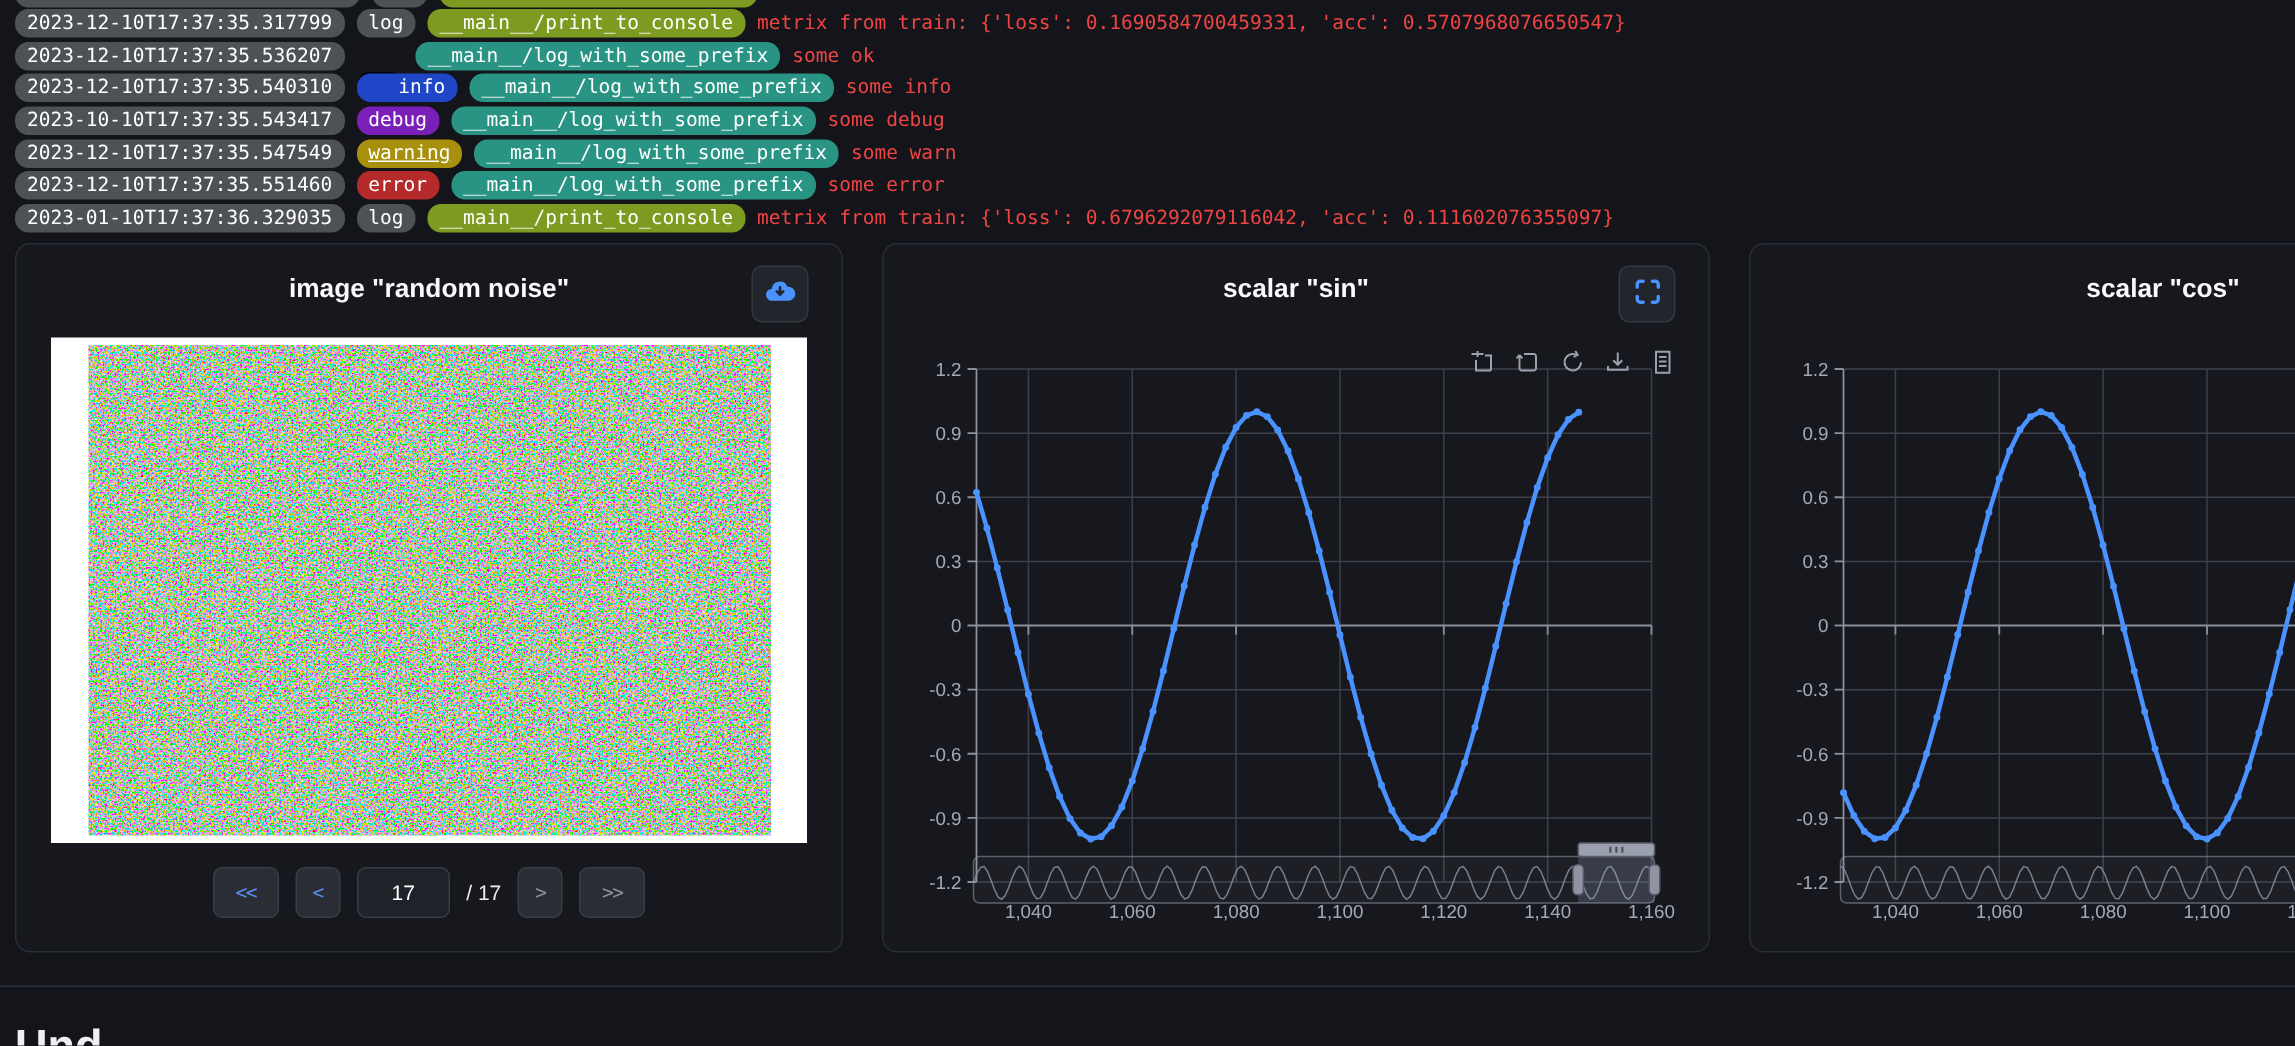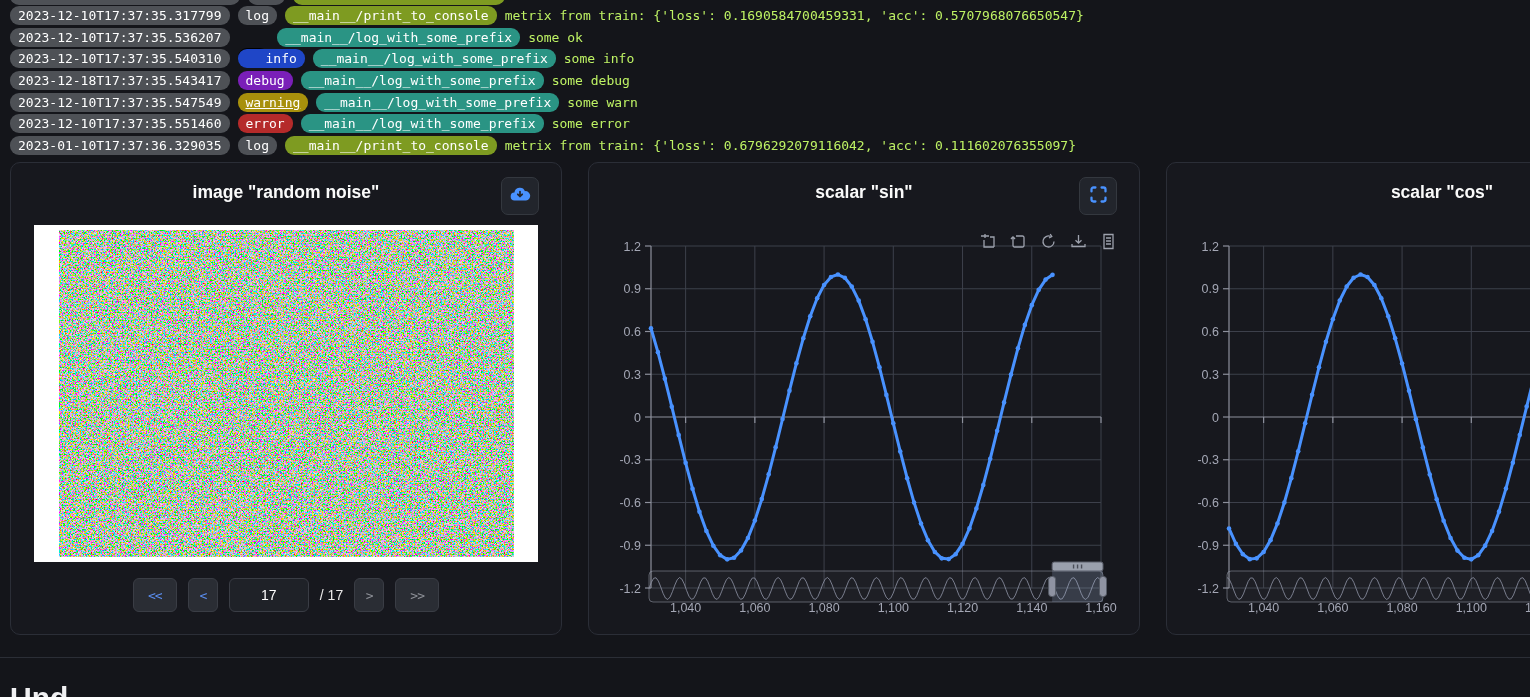--- a/index.html
+++ b/index.html
@@ -14,21 +14,21 @@
     font-size:13px;line-height:1;white-space:nowrap;
   }
   .log-row{display:flex;align-items:center;height:21.6px}
   .clip-row{margin-top:-14px;height:19px}
   .badge{
     display:inline-flex;align-items:center;justify-content:center;
     height:19px;border-radius:9px;padding:0 8px;margin-right:8px;
     color:#fff;flex-shrink:0;
   }
   .clip-row .badge{height:19px}
-  .msg{color:#bef264}
+  .msg{color:#ef4444}
   
   .cards{display:flex;gap:26px;padding:6px 0 0 10px}
   .card{
     width:552px;height:473px;flex-shrink:0;box-sizing:border-box;
     background:#17181e;border:1px solid #2b2e37;border-radius:10px;
     position:relative;
   }
   .card-header{
     height:58px;display:flex;align-items:center;justify-content:center;
     position:relative;
@@ -52,21 +52,21 @@
   .pager button{
     height:34px;min-width:44px;padding:0 10px;border-radius:6px;
     background:#2a2d34;border:1px solid #3a3d45;
     font-family:"DejaVu Sans Mono",monospace;font-size:13px;letter-spacing:-1px;
     cursor:pointer;
   }
   .pager button.en{color:#5b8ef0}
   .pager button.dis{color:#8d9097}
   .pager button.narrow{min-width:30px}
   .pager input{
-    width:80px;height:34px;box-sizing:border-box;border-radius:6px;
+    width:62px;height:34px;box-sizing:border-box;border-radius:6px;
     background:#1f2228;border:1px solid #3a3d45;color:#fff;
     text-align:center;font-size:14px;font-family:"Liberation Sans",sans-serif;
   }
   .pager .total{color:#eceaea;font-size:14px}
   
   .chart-body{position:relative;width:550px;height:414px}
   .chart-body svg.plot{position:absolute;left:0;top:0}
   .toolbox{
     position:absolute;top:12px;right:22px;display:flex;gap:13px;z-index:2;
   }
@@ -101,21 +101,21 @@
       <span class="badge" style="background: rgb(42, 148, 132);">__main__/log_with_some_prefix</span>
       <span class="msg">some ok</span>
     </div>
     <div class="log-row">
       <span class="badge" style="background: rgb(78, 81, 86);">2023-12-10T17:37:35.540310</span>
       <span class="badge" style="background: rgb(31, 70, 199); padding-left: 28px;">info</span>
       <span class="badge" style="background: rgb(42, 148, 132);">__main__/log_with_some_prefix</span>
       <span class="msg">some info</span>
     </div>
     <div class="log-row">
-      <span class="badge" style="background: rgb(78, 81, 86);">2023-12-18T17:37:35.543417</span>
+      <span class="badge" style="background: rgb(78, 81, 86);">2023-10-10T17:37:35.543417</span>
       <span class="badge" style="background: rgb(122, 31, 184);">debug</span>
       <span class="badge" style="background: rgb(42, 148, 132);">__main__/log_with_some_prefix</span>
       <span class="msg">some debug</span>
     </div>
     <div class="log-row">
       <span class="badge" style="background: rgb(78, 81, 86);">2023-12-10T17:37:35.547549</span>
       <span class="badge" style="background: rgb(168, 144, 12); text-decoration: underline;">warning</span>
       <span class="badge" style="background: rgb(42, 148, 132);">__main__/log_with_some_prefix</span>
       <span class="msg">some warn</span>
     </div>

